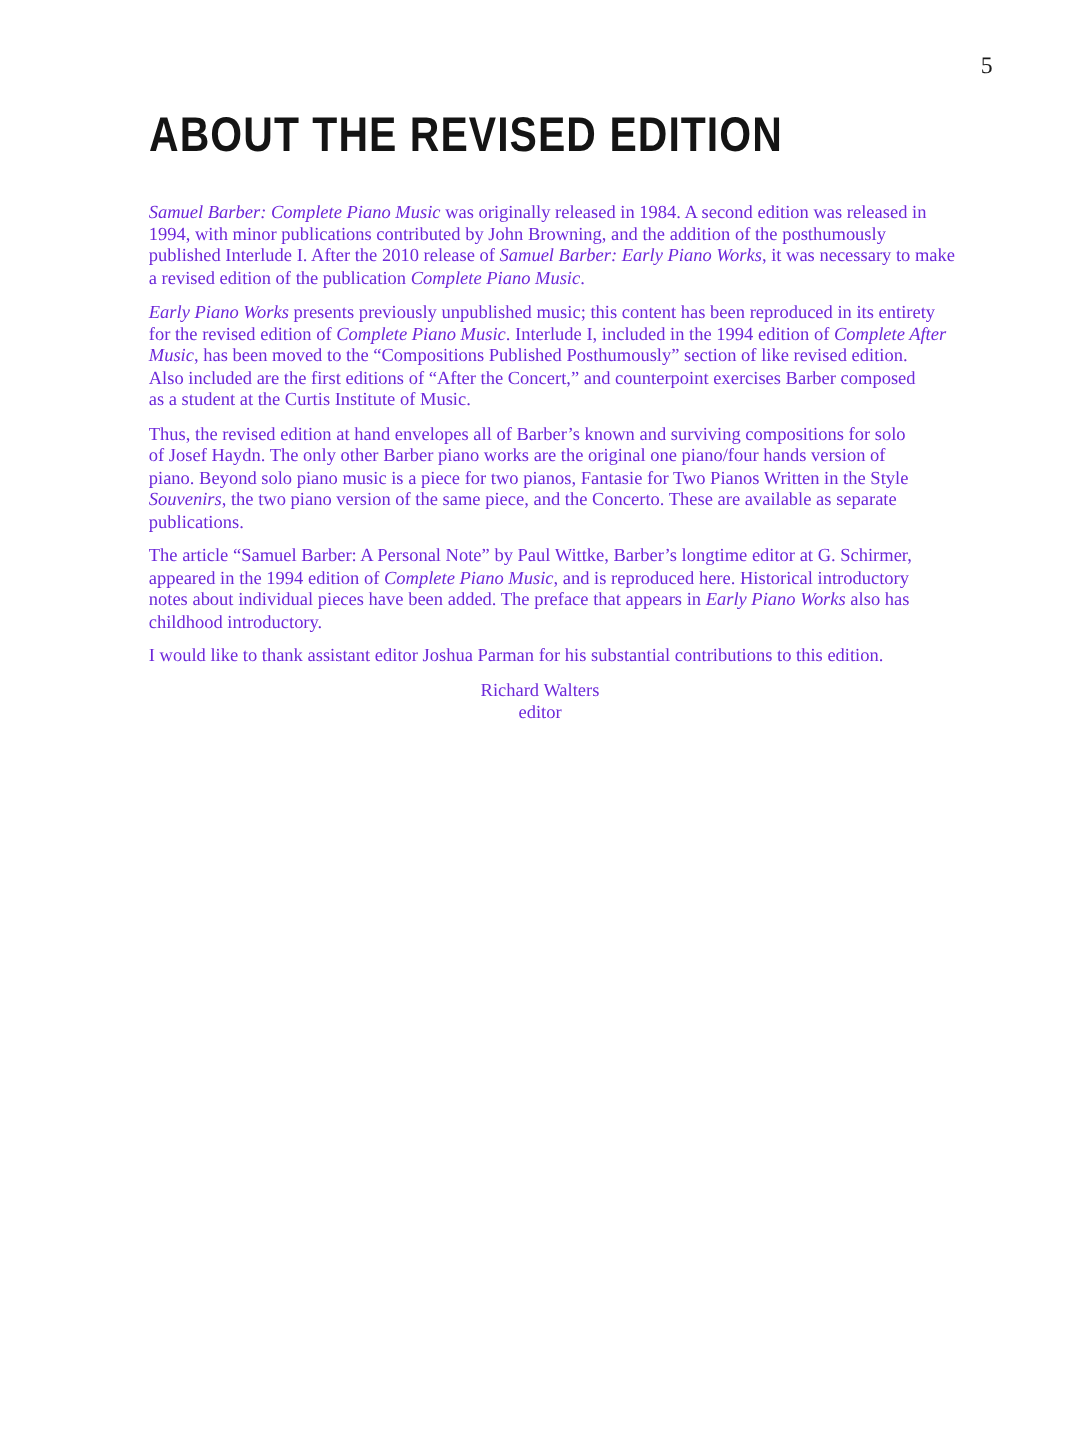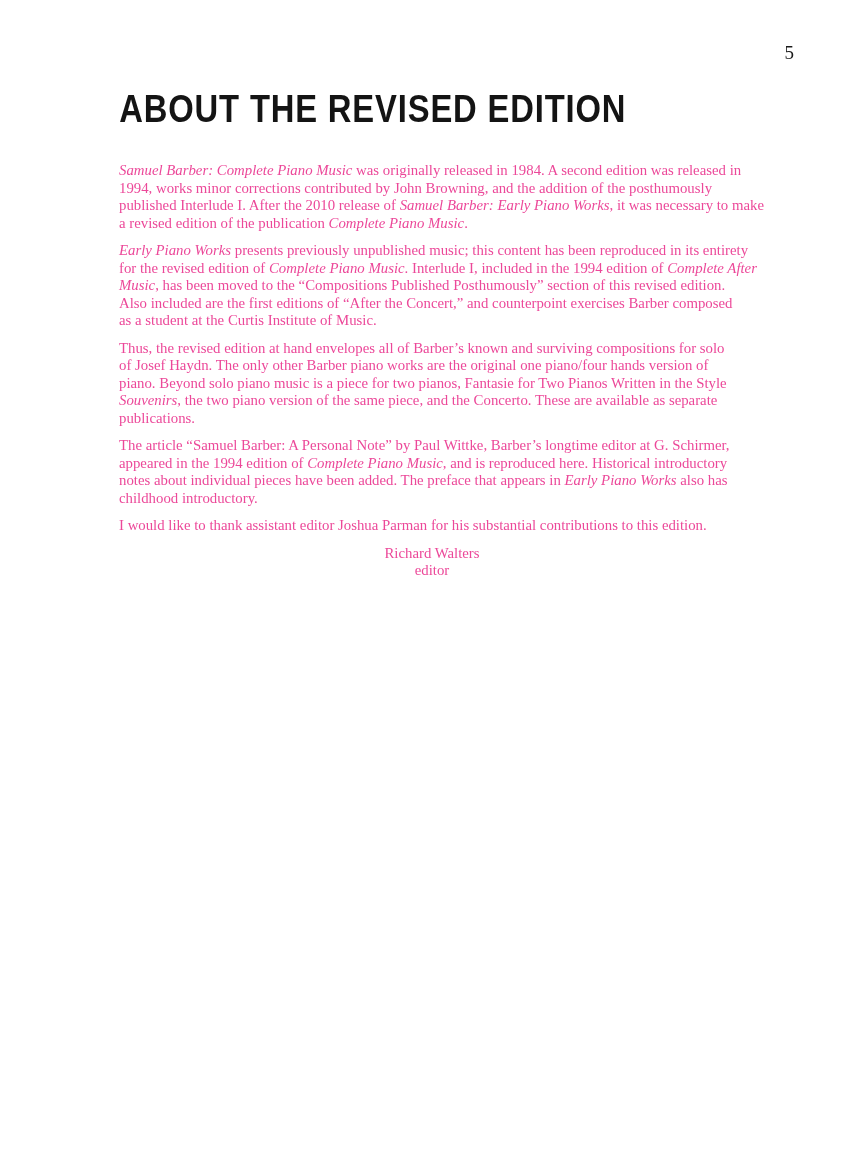--- a/index.html
+++ b/index.html
@@ -40,21 +40,21 @@
     transform: scaleX(0.84);
     transform-origin: center;
   }
   .body-text {
     position: absolute;
     left: 119px;
     top: 162px;
     width: 626px;
     font-size: 14.8px;
     line-height: 17.5px;
-    color: #ec4899;
+    color: #6d28d9;
   }
   .para { margin-bottom: 10px; }
   .line { white-space: pre; height: 17.5px; }
   .para em, .line em { font-style: italic; }
   .signature {
     margin-top: 0;
     text-align: right;
     line-height: 17.5px;
   }
 </style>
@@ -65,28 +65,28 @@
   <div class="page-number">5</div>
 
   <div class="title-wrap">
     <div class="title">ABOUT THE REVISED EDITION</div>
   </div>
 
   <div class="body-text">
     <div id="paragraphs">
         <div class="para">
           <div class="line"><em>Samuel Barber: Complete Piano Music</em><span> was originally released in 1984. A second edition was released in</span></div>
-          <div class="line"><span>1994, works minor corrections contributed by John Browning, and the addition of the posthumously</span></div>
+          <div class="line"><span>1994, with minor publications contributed by John Browning, and the addition of the posthumously</span></div>
           <div class="line"><span>published Interlude I. After the 2010 release of </span><em>Samuel Barber: Early Piano Works</em><span>, it was necessary to make</span></div>
           <div class="line"><span>a revised edition of the publication </span><em>Complete Piano Music</em><span>.</span></div>
         </div>
         <div class="para">
           <div class="line"><em>Early Piano Works</em><span> presents previously unpublished music; this content has been reproduced in its entirety</span></div>
           <div class="line"><span>for the revised edition of </span><em>Complete Piano Music</em><span>. Interlude I, included in the 1994 edition of </span><em>Complete After</em></div>
-          <div class="line"><em>Music</em><span>, has been moved to the “Compositions Published Posthumously” section of this revised edition.</span></div>
+          <div class="line"><em>Music</em><span>, has been moved to the “Compositions Published Posthumously” section of like revised edition.</span></div>
           <div class="line"><span>Also included are the first editions of “After the Concert,” and counterpoint exercises Barber composed</span></div>
           <div class="line"><span>as a student at the Curtis Institute of Music.</span></div>
         </div>
         <div class="para">
           <div class="line"><span>Thus, the revised edition at hand envelopes all of Barber’s known and surviving compositions for solo</span></div>
           <div class="line"><span>of Josef Haydn. The only other Barber piano works are the original one piano/four hands version of</span></div>
           <div class="line"><span>piano. Beyond solo piano music is a piece for two pianos, Fantasie for Two Pianos Written in the Style</span></div>
           <div class="line"><em>Souvenirs</em><span>, the two piano version of the same piece, and the Concerto. These are available as separate</span></div>
           <div class="line"><span>publications.</span></div>
         </div>

